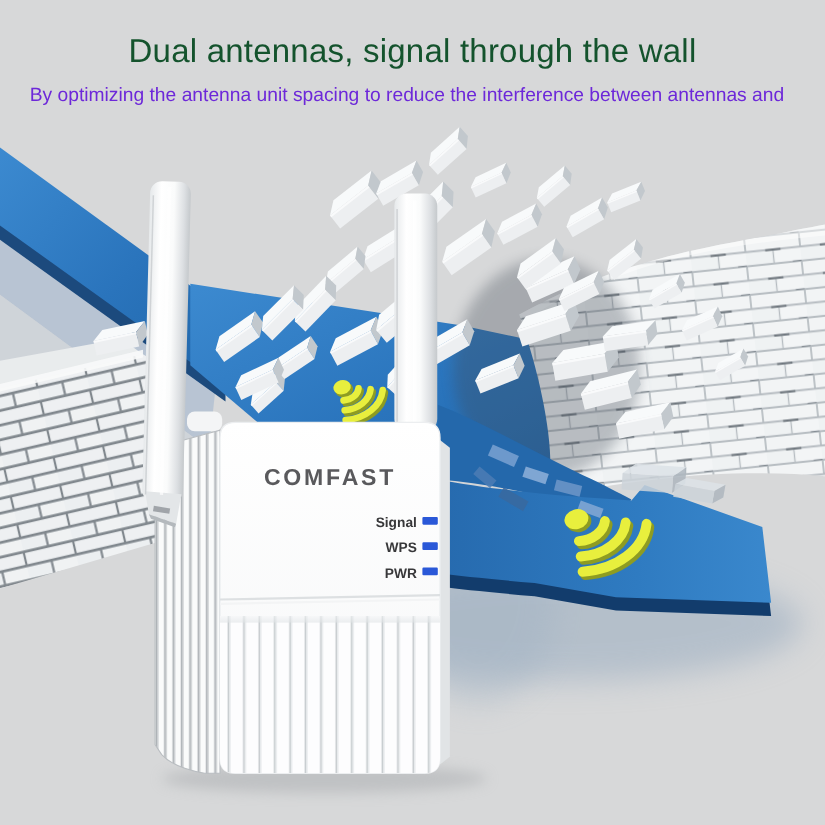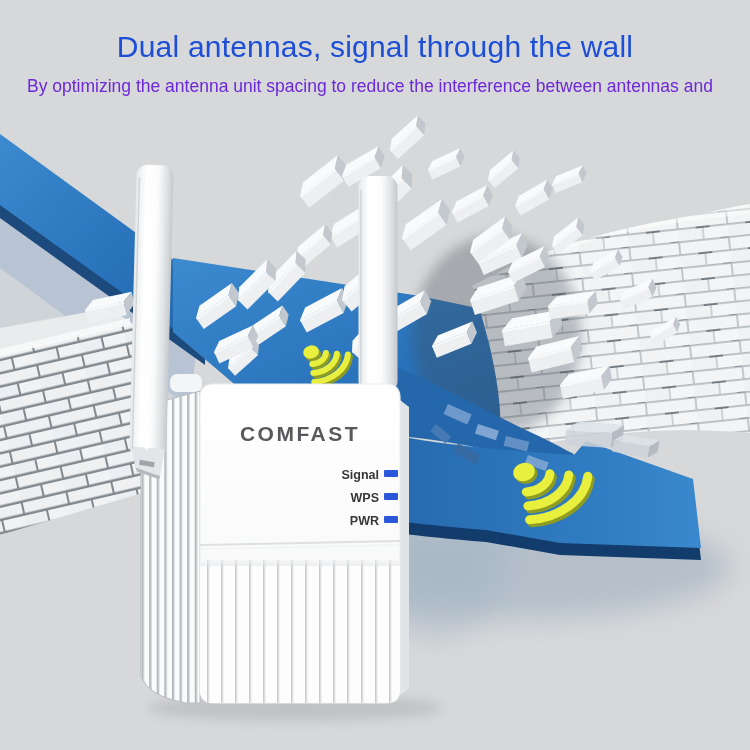--- a/index.html
+++ b/index.html
@@ -4,21 +4,21 @@
 <style>
   html,body{margin:0;padding:0;}
   .stage{
     position:relative;width:750px;height:750px;overflow:hidden;
     background:#d7d8d9;
     font-family:"Liberation Sans","DejaVu Sans",sans-serif;
   }
   .hdr{position:absolute;left:0;top:0;width:750px;z-index:5;}
   .hdr h1{
     margin:0;padding-top:30px;text-align:center;
-    font-size:30px;font-weight:400;color:#1d4ed8;letter-spacing:.2px;
+    font-size:30px;font-weight:400;color:#14532d;letter-spacing:.2px;
   }
   .hdr .sub{
     margin:10px 0 0 27px;font-size:17.5px;line-height:25px;color:#6d28d9;
     white-space:nowrap;font-weight:400;
   }
   svg.scene{position:absolute;left:0;top:0;z-index:1;}
   .ledlabel{font-size:12.5px;font-weight:700;fill:#38383a;}
   .brand{font-size:21px;font-weight:700;fill:#59595c;letter-spacing:2.5px;}
 </style>
 </head>

